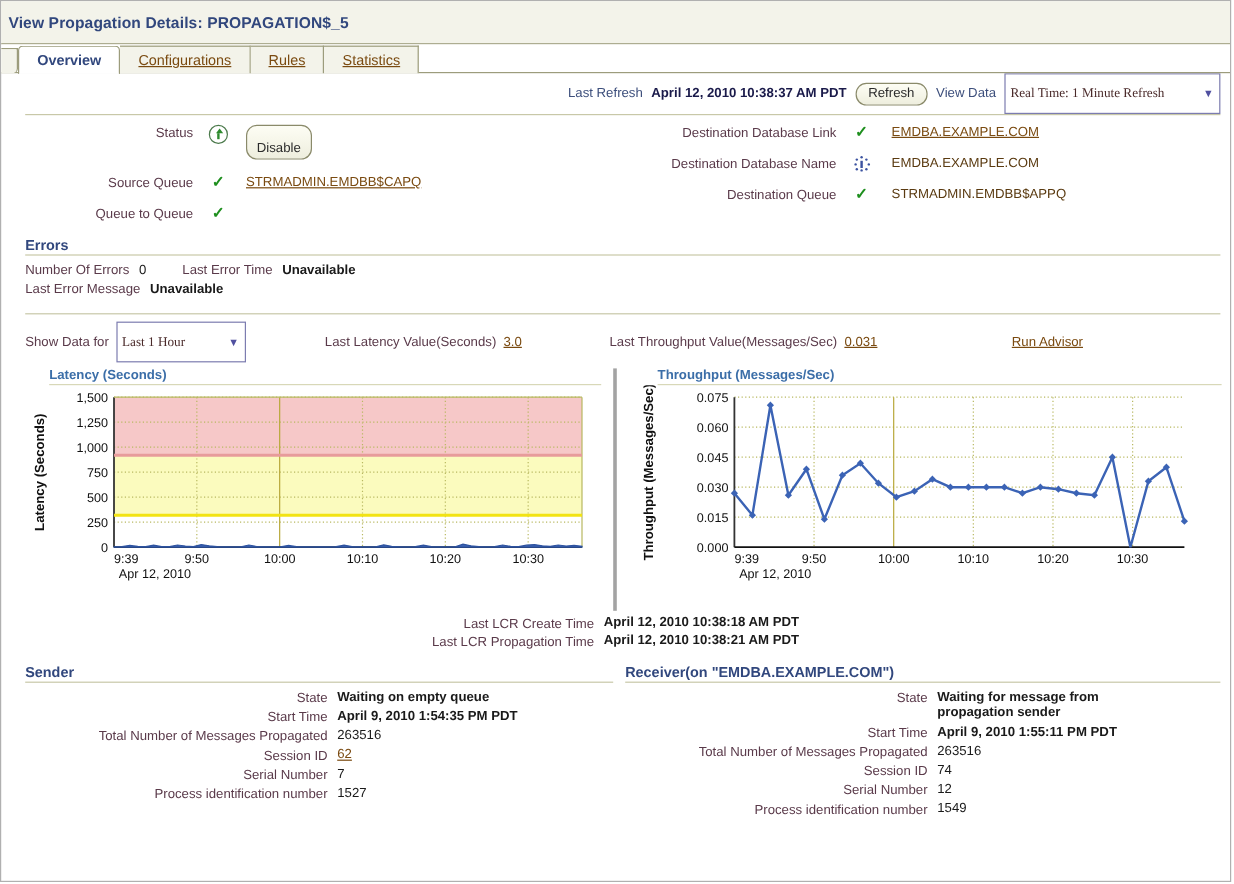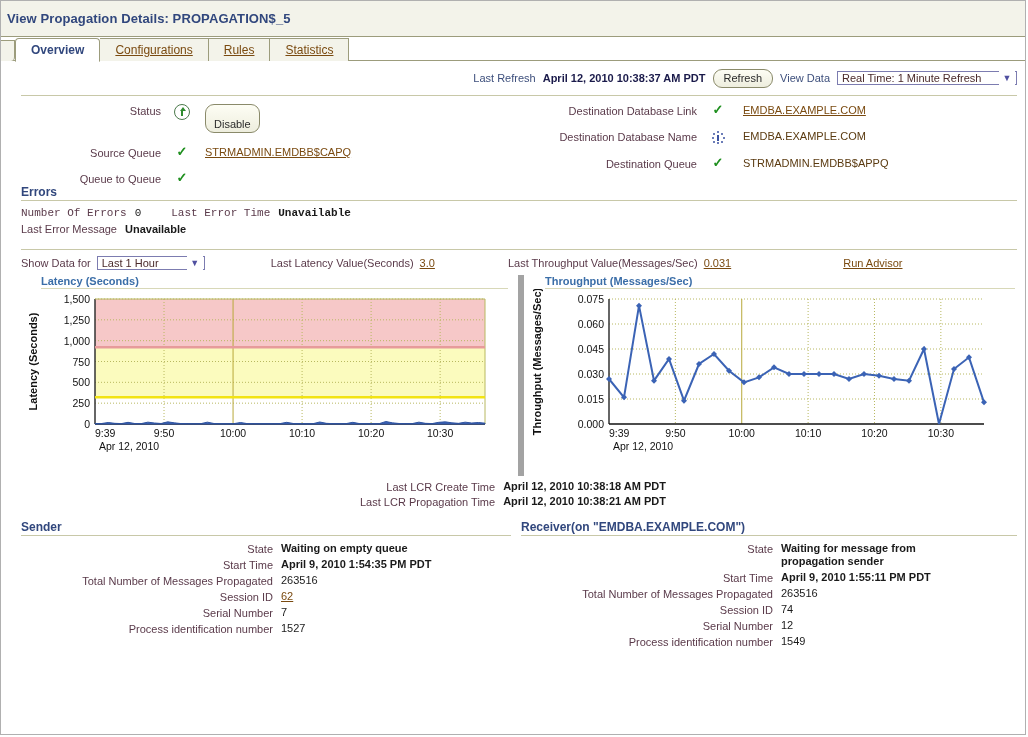--- a/index.html
+++ b/index.html
@@ -113,27 +113,28 @@
     background: linear-gradient(#fdfdf4, #eeeede);
     border: 1px solid #8a8a6a;
     border-radius: 9px;
     padding: 1px 10px 2px 10px;
     cursor: pointer;
     line-height: 14px;
   }
   .select-box {
     border: 1px solid #7c7cb0;
     background: #ffffff;
-    height: 14px;
+    height: 34px;
     display: inline-flex;
     align-items: center;
     font-size: 11px;
     color: #4a2a2a;
     box-sizing: border-box;
     cursor: pointer;
+    font-family: Liberation Serif, serif;
   }
   .select-box .sel-text { padding: 0 6px 0 4px; white-space: nowrap; }
   .select-box .sel-arrow {
     width: 16px; height: 16px;
     margin: 0 1px 0 0;
     background: #ffffff;
     color: #5050a0;
     display: flex; align-items: center; justify-content: center;
     font-size: 9px;
   }
@@ -350,24 +351,24 @@
           <div class="v plain" style="color:#5a3a10;">EMDBA.EXAMPLE.COM</div>
 
           <div class="l">Destination Queue</div>
           <div class="ico"><span class="check">✓</span></div>
           <div class="v plain" style="color:#5a3a10;">STRMADMIN.EMDBB$APPQ</div>
         </div>
       </div>
     </div>
   </div>
 
-  <div class="section" style="">
+  <div class="section" style="margin-top:12px;">
     <div class="sec-head">Errors</div>
     <div class="sec-rule"></div>
-    <div style="display:flex; align-items:flex-start; gap:8px; margin-bottom:4px;font-family:Liberation Mono, monospace;">
+    <div style="display:flex; align-items:flex-start; gap:8px; margin-bottom:4px;">
       <span class="lbl-muted" style="color:#5a3a4a;">Number Of Errors</span>
       <span style="color:#1a1a1a;">0</span>
       <span class="lbl-muted" style="color:#5a3a4a; margin-left:22px;">Last Error Time</span>
       <span style="color:#1a1a1a; font-weight:bold;">Unavailable</span>
     </div>
     <div style="display:flex; align-items:center; gap:8px;">
       <span class="lbl-muted" style="color:#5a3a4a;">Last Error Message</span>
       <span style="color:#1a1a1a; font-weight:bold;">Unavailable</span>
     </div>
   </div>
@@ -426,21 +427,21 @@
             <line x1="74" y1="135" x2="464" y2="135" stroke="#111" stroke-width="1.5"></line>
             <line x1="74" y1="10" x2="464" y2="10" stroke="#b8b860" stroke-width="1"></line>
             <line x1="464" y1="10" x2="464" y2="135" stroke="#b8b860" stroke-width="1"></line>
             <line x1="74" y1="108.33333333333333" x2="464" y2="108.33333333333333" stroke="#f2e313" stroke-width="2.5"></line>
             <line x1="74" y1="58.33333333333334" x2="464" y2="58.33333333333334" stroke="#e79b9b" stroke-width="2.5"></line>
             <path d="M 74 134.66666666666666 L 80.61016949152543 134.5 L 87.22033898305085 133.5 L 93.83050847457628 134.33333333333334 L 100.4406779661017 134.58333333333334 L 107.05084745762711 133.33333333333334 L 113.66101694915255 134.5 L 120.27118644067797 134.58333333333334 L 126.88135593220339 133.16666666666666 L 133.49152542372883 134 L 140.10169491525423 134.5 L 146.71186440677968 132.83333333333334 L 153.3220338983051 133.83333333333334 L 159.9322033898305 134.58333333333334 L 166.54237288135593 134.66666666666666 L 173.15254237288136 134.75 L 179.76271186440678 134.66666666666666 L 186.3728813559322 133.16666666666666 L 192.98305084745763 134.5 L 199.59322033898303 134.66666666666666 L 206.20338983050846 134.75 L 212.8135593220339 134.66666666666666 L 219.42372881355934 133.5 L 226.03389830508476 134.58333333333334 L 232.6440677966102 134.66666666666666 L 239.25423728813558 134.75 L 245.864406779661 134.66666666666666 L 252.47457627118644 134.75 L 259.08474576271186 134.58333333333334 L 265.6949152542373 133.33333333333334 L 272.3050847457627 134.5 L 278.91525423728814 134.66666666666666 L 285.52542372881356 134.75 L 292.13559322033893 134.66666666666666 L 298.7457627118644 133 L 305.3559322033898 134.33333333333334 L 311.96610169491527 134.66666666666666 L 318.57627118644064 134.75 L 325.18644067796606 134.58333333333334 L 331.79661016949154 133.33333333333334 L 338.4067796610169 134.58333333333334 L 345.0169491525424 134.66666666666666 L 351.6271186440678 134.75 L 358.2372881355932 134.66666666666666 L 364.8474576271187 132.5 L 371.45762711864404 133.83333333333334 L 378.0677966101695 134.5 L 384.6779661016949 134.66666666666666 L 391.2881355932204 134.58333333333334 L 397.89830508474574 133.16666666666666 L 404.50847457627117 134.33333333333334 L 411.1186440677966 134.58333333333334 L 417.728813559322 133.33333333333334 L 424.3389830508475 132.83333333333334 L 430.9491525423729 133.83333333333334 L 437.5593220338983 134.33333333333334 L 444.1694915254237 133.16666666666666 L 450.77966101694915 134 L 457.3898305084746 133.5 L 464 134.16666666666666 L 464 135 L 74 135 Z" fill="#3b63b5" stroke="#2e53a0" stroke-width="1"></path>
             <text x="78" y="161" font-family="Liberation Sans, sans-serif" font-size="10.5" fill="#111">Apr 12, 2010</text>
           </svg>
       </div>
     </div>
-    <div style="flex:1; border-left:6px solid #a3a3a3; padding-left:1px;">
+    <div style="flex:1; border-left:3px solid #a3a3a3; padding-left:14px;">
       <div class="chart-head">Throughput (Messages/Sec)</div>
       <div class="chart-rule" style="margin-left:20px; margin-right:10px;"></div>
       <div class="chart-box">
         <svg id="svg-throughput" width="500" height="185" viewBox="0 0 500 185">
             <text x="0" y="0" font-family="Liberation Sans, sans-serif" font-size="11" font-weight="bold" fill="#111" transform="translate(16,72.5) rotate(-90)" text-anchor="middle">Throughput (Messages/Sec)</text>
             <rect x="84" y="10" width="375" height="125" fill="#ffffff"></rect>
             <text x="79" y="139" font-family="Liberation Sans, sans-serif" font-size="10.5" fill="#111" text-anchor="end">0.000</text>
             <line x1="84" y1="110" x2="459" y2="110" stroke="#b8b860" stroke-width="1" stroke-dasharray="1,2"></line>
             <text x="79" y="114" font-family="Liberation Sans, sans-serif" font-size="10.5" fill="#111" text-anchor="end">0.015</text>
             <line x1="84" y1="85" x2="459" y2="85" stroke="#b8b860" stroke-width="1" stroke-dasharray="1,2"></line>

